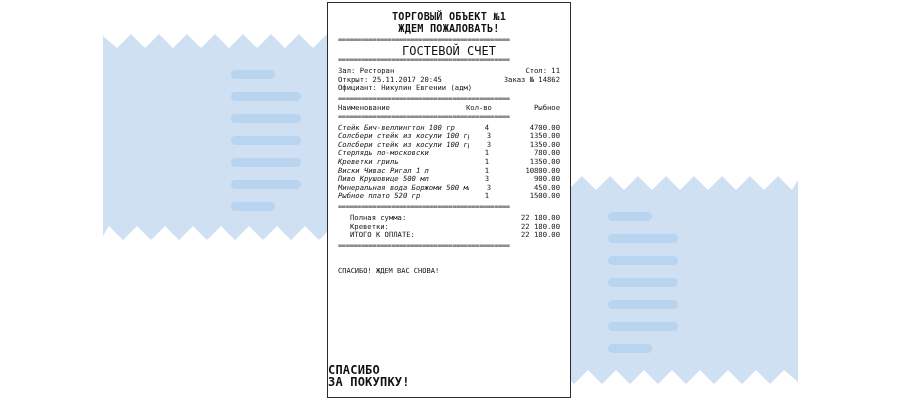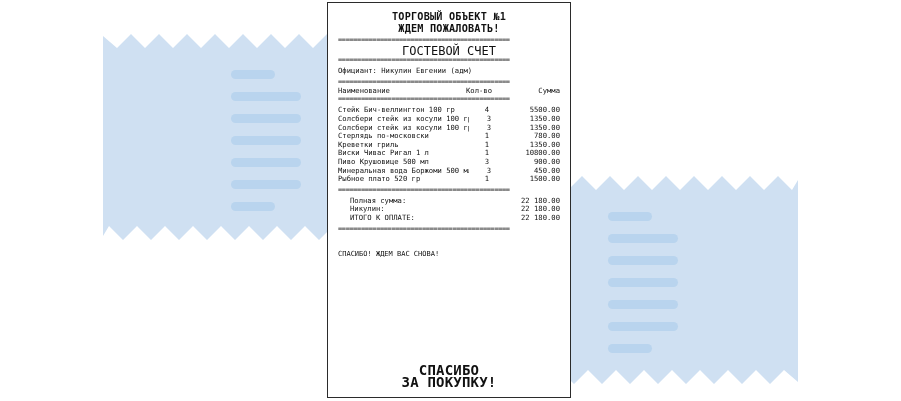--- a/index.html
+++ b/index.html
@@ -80,47 +80,47 @@
   }
   .row .l { text-align: left; }
   .row .r { text-align: right; }
 
   .hdr-row {
     display: flex;
     white-space: nowrap;
     margin-bottom: 0;
   }
   .hdr-row .c-name { flex: 1 1 auto; }
-  .hdr-row .c-qty  { width: 42px; text-align: left; }
+  .hdr-row .c-qty  { width: 42px; text-align: left; font-family: Liberation Mono, monospace; }
   .hdr-row .c-sum  { width: 52px; text-align: right; }
 
   .item-row {
     display: flex;
     white-space: nowrap;
   }
-  .item-row .c-name { flex: 1 1 auto; overflow: hidden; }
+  .item-row .c-name { flex: 1 1 auto; overflow: hidden; font-style: italic; }
   .item-row .c-qty  { width: 42px; text-align: center; }
   .item-row .c-sum  { width: 52px; text-align: right; }
 
   .totals .row { margin-top: 0; padding-left: 12px; }
 
   .thanks-mid {
     text-align: left;
     margin-top: 16px;
     font-size: 7px;
   }
 
   .r-footer {
     position: absolute;
     left: 0;
     right: 0;
     bottom: 8px;
-    text-align: center;
+    text-align: left;
     font-weight: bold;
-    font-size: 14px;
+    font-size: 12px;
     line-height: 11.8px;
     letter-spacing: 0.2px;
   }
 
   .blk { margin-top: 2px; }
 </style>
 </head>
 <body>
 
 <div id="stage">
@@ -161,40 +161,48 @@
     <div class="r-title">ЖДЕМ ПОЖАЛОВАТЬ!</div>
 
     <div class="sep">=============================================</div>
 
     <div class="r-sub">ГОСТЕВОЙ СЧЕТ</div>
 
     <div class="sep tight">=============================================</div>
 
     <div class="blk">
       <div class="row">
+        <span class="l">Зал: Ресторан</span>
+        <span class="r">Стол: 11</span>
+      </div>
+      <div class="row">
+        <span class="l">Открыт: 25.11.2017 20:45</span>
+        <span class="r">Заказ № 14862</span>
+      </div>
+      <div class="row">
         <span class="l">Официант: Никулин Евгении (адм)</span>
         <span class="r"></span>
       </div>
     </div>
 
     <div class="sep">=============================================</div>
 
     <div class="hdr-row">
       <span class="c-name">Наименование</span>
       <span class="c-qty">Кол-во</span>
-      <span class="c-sum">Сумма</span>
+      <span class="c-sum">Рыбное</span>
     </div>
 
     <div class="sep tight">=============================================</div>
 
     <div class="blk">
       <div class="item-row">
         <span class="c-name">Стейк Бич-веллингтон 100 гр</span>
         <span class="c-qty">4</span>
-        <span class="c-sum">5500.00</span>
+        <span class="c-sum">4700.00</span>
       </div>
       <div class="item-row">
         <span class="c-name">Солсбери стейк из косули 100 гр</span>
         <span class="c-qty">3</span>
         <span class="c-sum">1350.00</span>
       </div>
       <div class="item-row">
         <span class="c-name">Солсбери стейк из косули 100 гр</span>
         <span class="c-qty">3</span>
         <span class="c-sum">1350.00</span>
@@ -232,21 +240,21 @@
     </div>
 
     <div class="sep">=============================================</div>
 
     <div class="totals blk">
       <div class="row">
         <span class="l">Полная сумма:</span>
         <span class="r">22 180.00</span>
       </div>
       <div class="row">
-        <span class="l">Никулин:</span>
+        <span class="l">Креветки:</span>
         <span class="r">22 180.00</span>
       </div>
       <div class="row">
         <span class="l">ИТОГО К ОПЛАТЕ:</span>
         <span class="r">22 180.00</span>
       </div>
     </div>
 
     <div class="sep">=============================================</div>
 

